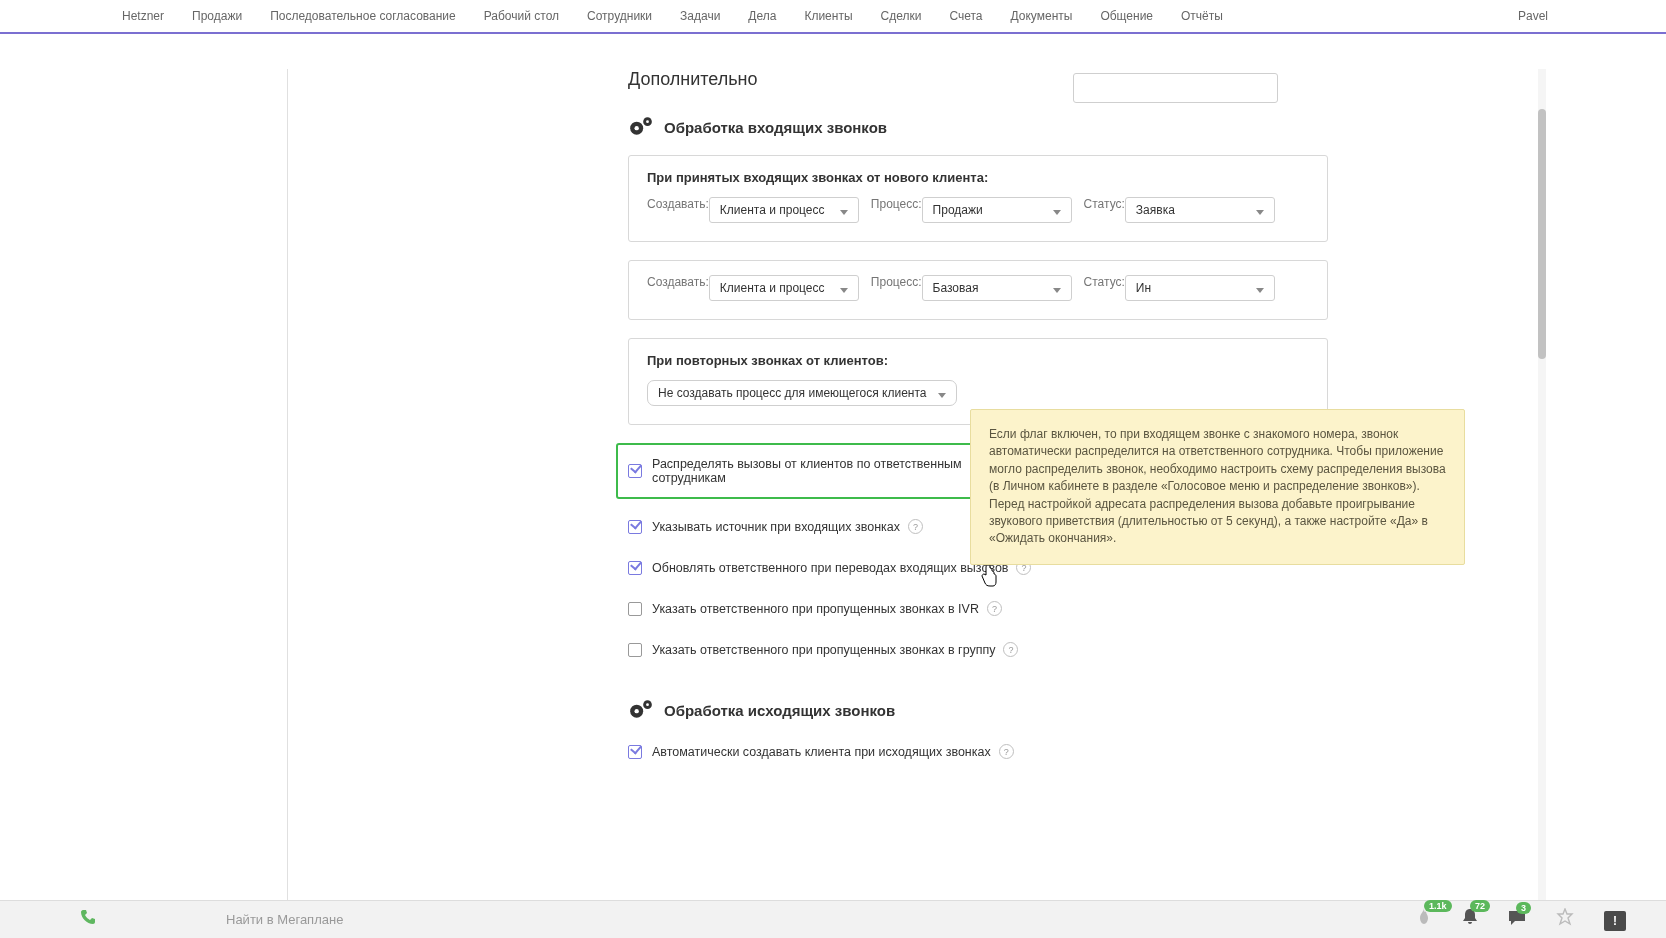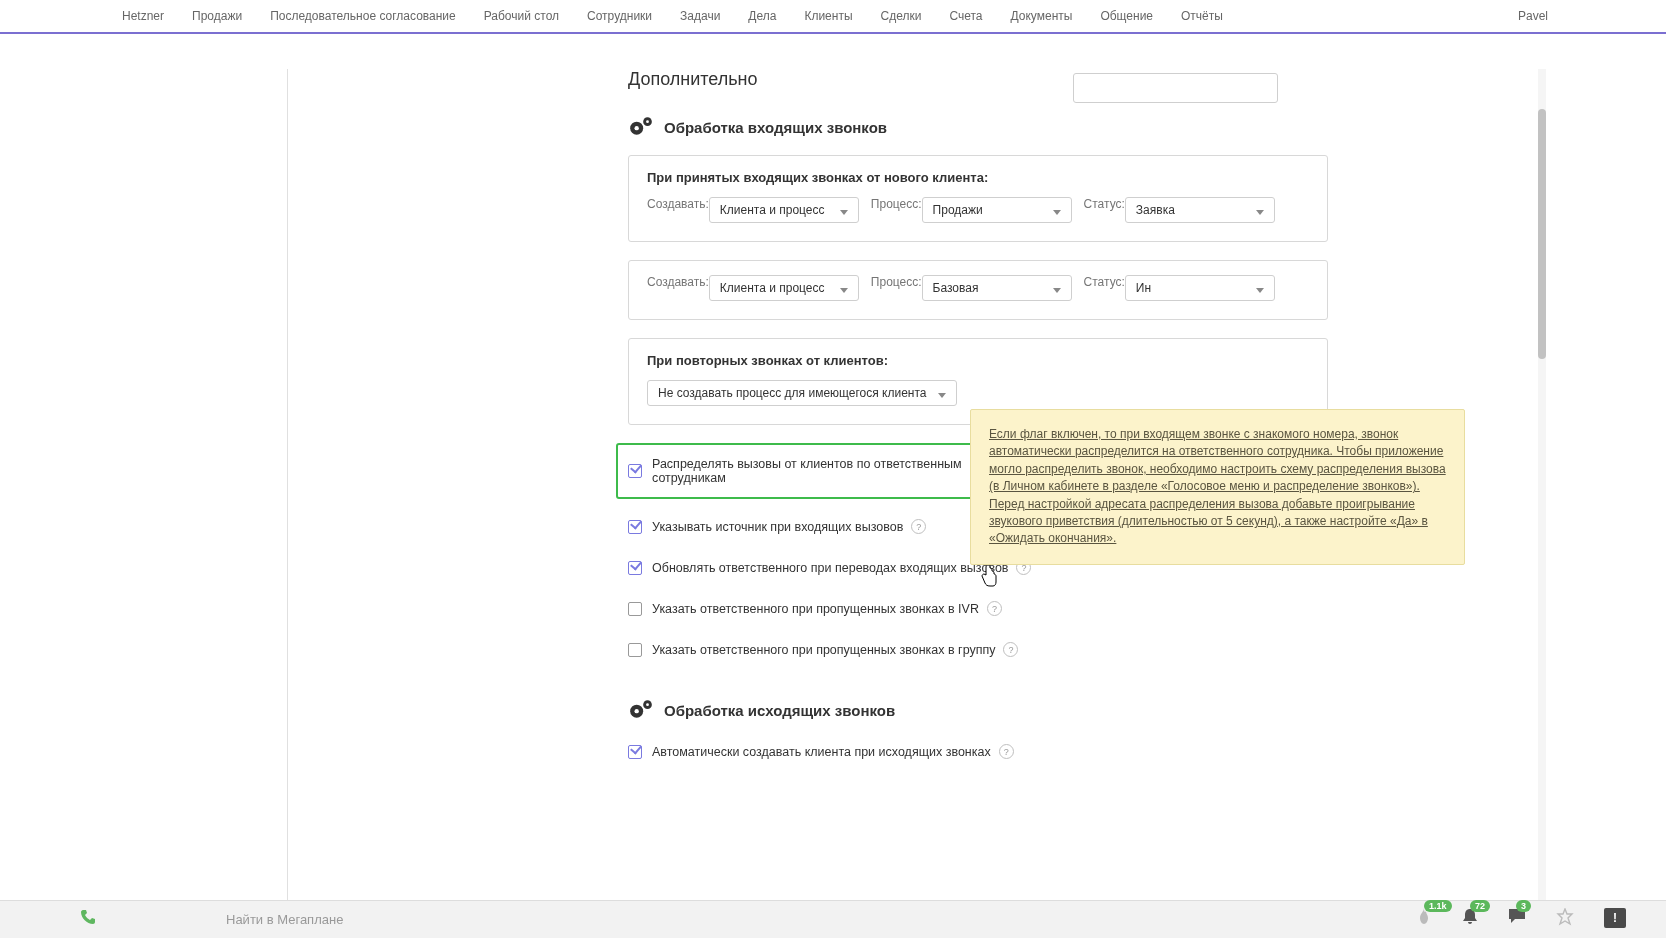--- a/index.html
+++ b/index.html
@@ -17,34 +17,34 @@
 .subhead { display: flex; align-items: center; margin: 20px 0 15px 0; }
 .gear-icon { width: 26px; height: 22px; margin-right: 10px; }
 .subhead-text { font-size: 15px; font-weight: bold; }
 .panel { border: 1px solid #d8d8d8; border-radius: 3px; padding: 14px 18px 18px 18px; margin-bottom: 18px; }
 .panel-title { font-size: 13px; font-weight: bold; margin-bottom: 12px; }
 .row { display: flex; gap: 12px; }
 .col { display: flex; flex-direction: row; }
 .col-label { font-size: 12px; color: #757575; margin-bottom: 6px; }
 .select { position: relative; height: 26px; border: 1px solid #cfcfcf; border-radius: 3px; background: #fff; display: flex; align-items: center; padding: 0 28px 0 10px; font-size: 12px; color: #333; cursor: pointer; min-width: 150px; }
 .select::after { content: ''; position: absolute; right: 10px; top: 12px; border-left: 4px solid transparent; border-right: 4px solid transparent; border-top: 5px solid #888; }
-.select-wide { width: 310px; }
+.select-wide { width: 310px; border-radius: 7px; }
 .checkbox-row { display: flex; align-items: center; margin: 14px 0 14px 0; padding: 6px 0; }
 .checkbox-row.highlighted { border: 2px solid #3dbb4b; border-radius: 3px; padding: 12px 10px; margin: 10px 0 14px -12px; width: 420px; }
 .chk { width: 14px; height: 14px; border: 1px solid #999; border-radius: 2px; margin-right: 10px; flex-shrink: 0; position: relative; cursor: pointer; }
 .chk.checked { background: #fff; border-color: #7a7ae0; }
 .chk.checked::after { content: ''; position: absolute; left: 2px; top: -1px; width: 8px; height: 5px; border-left: 2px solid #7a7ae0; border-bottom: 2px solid #7a7ae0; transform: rotate(-50deg); }
 .chk-label { font-size: 12.5px; color: #333; }
 .help { width: 15px; height: 15px; border: 1px solid #bfbfbf; border-radius: 50%; margin-left: 8px; display: flex; align-items: center; justify-content: center; font-size: 9px; color: #999; cursor: pointer; }
-.tooltip { position: absolute; left: 862px; top: 340px; width: 495px; background: #fcf3cb; border: 1px solid #e8dd9f; padding: 16px 18px; font-size: 12px; color: #5a5540; line-height: 1.45; z-index: 50; border-radius: 2px; text-decoration: underline; }
+.tooltip { position: absolute; left: 862px; top: 340px; width: 495px; background: #fcf3cb; border: 1px solid #e8dd9f; padding: 16px 18px; font-size: 12px; color: #5a5540; line-height: 1.45; z-index: 50; border-radius: 2px; }
 .cursor-hand { position: absolute; left: 872px; top: 496px; z-index: 60; font-size: 18px; }
 .bottombar { position: fixed; bottom: 0; left: 0; right: 0; height: 38px; background: #f2f2f2; border-top: 1px solid #ddd; display: flex; align-items: center; padding: 0 20px; }
 .phone-icon { color: #5fb760; font-size: 18px; margin-left: 60px; }
 .search-box { margin-left: 130px; color: #999; font-size: 13px; }
-.bottom-right { margin-left: auto; display: flex; align-items: flex-start; gap: 30px; padding-right: 20px; }
+.bottom-right { margin-left: auto; display: flex; align-items: flex-end; gap: 30px; padding-right: 20px; }
 .badge-wrap { position: relative; display: flex; align-items: center; }
 .badge { position: absolute; top: -8px; left: 8px; background: #5cb85c; color: #fff; font-size: 9px; font-weight: bold; padding: 1px 5px; border-radius: 8px; }
 .icon-gray { color: #aaa; font-size: 18px; }
 .icon-dark { color: #555; font-size: 18px; }
 .alert-box { width: 22px; height: 20px; background: #4a4a4a; border-radius: 2px; display: flex; align-items: center; justify-content: center; color: #fff; font-size: 12px; font-weight: bold; }
 .scrollbar-fake { position: absolute; right: 12px; top: 0; bottom: 0; width: 8px; background: rgba(0,0,0,0.04); }
 .scrollbar-thumb { position: absolute; right: 0; top: 40px; width: 8px; height: 250px; background: #c2c2c2; border-radius: 4px; }
 </style>
 </head>
 <body>
@@ -143,21 +143,21 @@
       </div>
 
       <div class="checkbox-row highlighted">
         <span class="chk checked"></span>
         <span class="chk-label">Распределять вызовы от клиентов по ответственным сотрудникам</span>
         <span class="help">?</span>
       </div>
 
       <div class="checkbox-row">
         <span class="chk checked"></span>
-        <span class="chk-label">Указывать источник при входящих вызовов</span>
+        <span class="chk-label">Указывать источник при входящих звонках</span>
         <span class="help">?</span>
       </div>
 
       <div class="checkbox-row">
         <span class="chk checked"></span>
         <span class="chk-label">Обновлять ответственного при переводах входящих вызовов</span>
         <span class="help">?</span>
       </div>
 
       <div class="checkbox-row">

